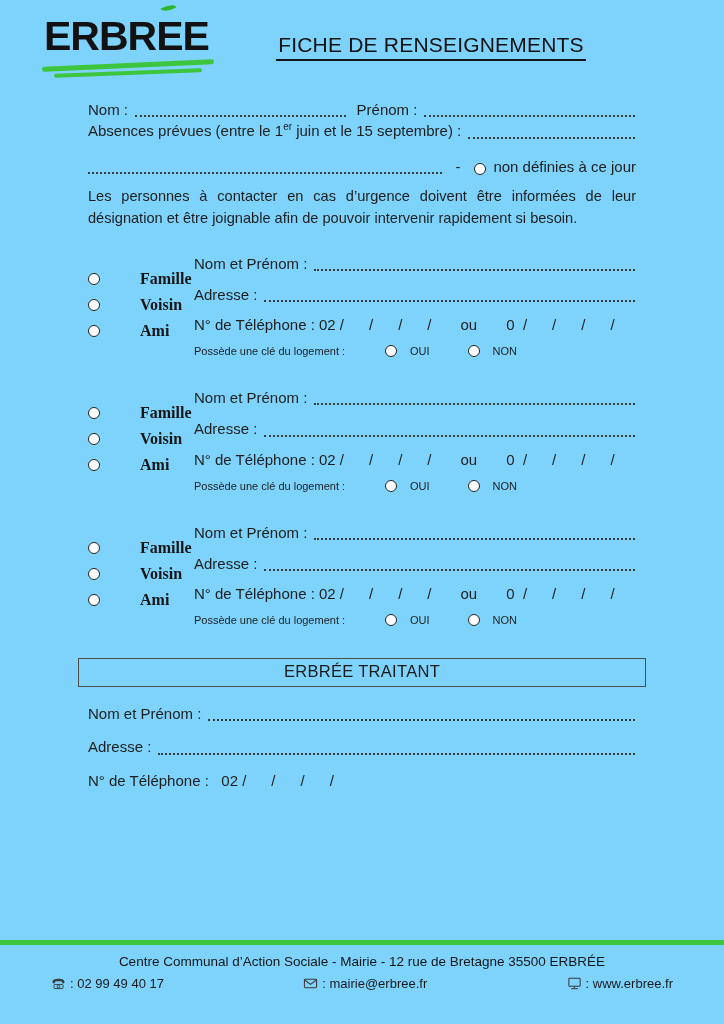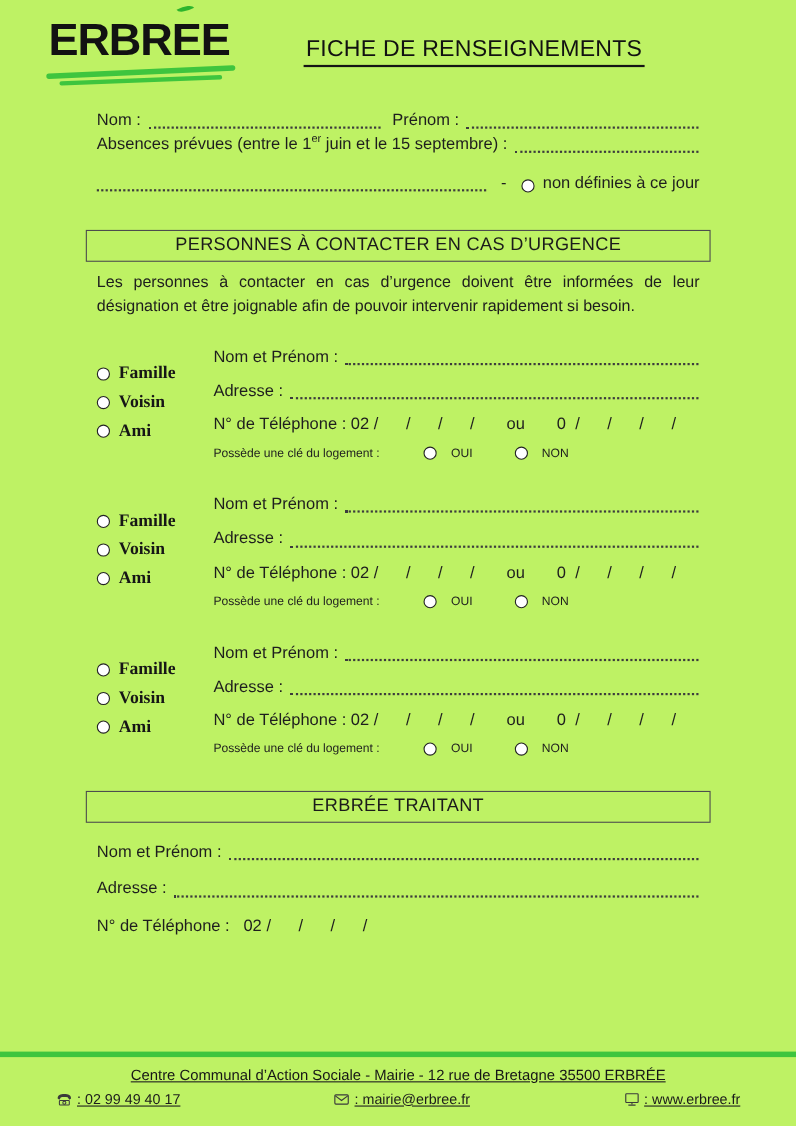--- a/index.html
+++ b/index.html
@@ -1,19 +1,19 @@
 <!DOCTYPE html>
 <html><head>
 <meta charset="utf-8">
 <style>
   * { box-sizing: border-box; margin: 0; padding: 0; }
   body { background: #ffffff; }
   .page {
     width: 724px; height: 1024px; position: relative; overflow: hidden;
-    background: #bef264; color: #1e1e1e;
+    background: #7dd3fc; color: #1e1e1e;
     font-family: "Liberation Sans", sans-serif;
   }
   
   .header { display: flex; align-items: flex-start; padding: 14px 56px 0 44px; }
   .logo { position: relative; width: 172px; height: 66px; flex: none; }
   .logo-text { font-weight: bold; font-size: 41px; letter-spacing: -1px; line-height: 1.1; color: #121212; white-space: nowrap; }
   .accent-wrap { position: relative; display: inline-block; }
   .leaf {
     position: absolute; top: -9px; left: 5px; width: 15px; height: 6px;
     background: #2db52d; border-radius: 0 100% 0 100%; transform: rotate(-28deg);
@@ -43,37 +43,37 @@
   sup { font-size: 10px; }
   .section-box {
     margin: 32px -10px 0; border: 1.3px solid #4d4d4d; text-align: center;
     font-size: 16.5px; padding: 3px 0 5px; letter-spacing: 0.3px; color: #1b1b1b;
   }
   .intro { text-align: justify; font-size: 14.6px; line-height: 1.5; margin-top: 9px; color: #1e1e1e; }
   
   .contact-block { display: flex; margin-top: 24px; }
   .contact-block + .contact-block { margin-top: 31px; }
   .relations { width: 106px; flex: none; padding-top: 16px; }
-  .relation { display: flex; align-items: center; margin-bottom: 8px; }
+  .relation { display: flex; align-items: center; margin-bottom: 8px; gap: 32px; }
   .rel-label { font-family: "Liberation Serif", serif; font-weight: bold; font-size: 16px; margin-left: 8px; color: #161616; }
   .fields { flex: 1; }
   .frow { margin-bottom: 11px; }
   .phone-row { display: flex; align-items: center; font-size: 15px; margin-bottom: 12px; }
   .pre { white-space: pre; }
   .or { margin: 0 29px; }
   .key-row { display: flex; align-items: center; font-size: 11px; }
   .key-row .radio.first { margin-left: 40px; }
   .key-row .radio.second { margin-left: 38px; }
   .key-row .opt { margin-left: 13px; }
   
   .med-row { margin-top: 13px; }
   .med-row.first { margin-top: 17px; }
   .med-phone { font-size: 15px; margin-top: 14px; }
   
-  .footer { position: absolute; left: 0; right: 0; bottom: 0; text-decoration: underline; }
+  .footer { position: absolute; left: 0; right: 0; bottom: 16px; }
   .footer-line { height: 5px; background: #3ec53e; }
   .footer-address { text-align: center; font-size: 13.5px; margin-top: 9px; color: #161616; }
   .footer-contacts {
     display: flex; justify-content: space-between; align-items: center;
     padding: 7px 51px 17px; font-size: 13px; color: #1b1b1b;
   }
   .fc-item { display: flex; align-items: center; gap: 4px; }
   .fc-icon { width: 15px; height: 15px; flex: none; }
 </style>
 </head>
@@ -106,21 +106,20 @@
       <span class="dots"></span>
     </div>
 
     <div class="field-line row-absences2">
       <span class="dots lead"></span>
       <span class="dash">-</span>
       <span class="radio"></span>
       <span>non définies à ce jour</span>
     </div>
 
-    <div class="section-box">PERSONNES À CONTACTER EN CAS D’URGENCE</div>
     <p class="intro">Les personnes à contacter en cas d’urgence doivent être informées de leur désignation et être joignable afin de pouvoir intervenir rapidement si besoin.</p>
 
     <div class="contact-block">
       <div class="relations">
         <div class="relation">
             <span class="radio"></span>
             <span class="rel-label">Famille</span>
           </div>
         <div class="relation">
             <span class="radio"></span>

